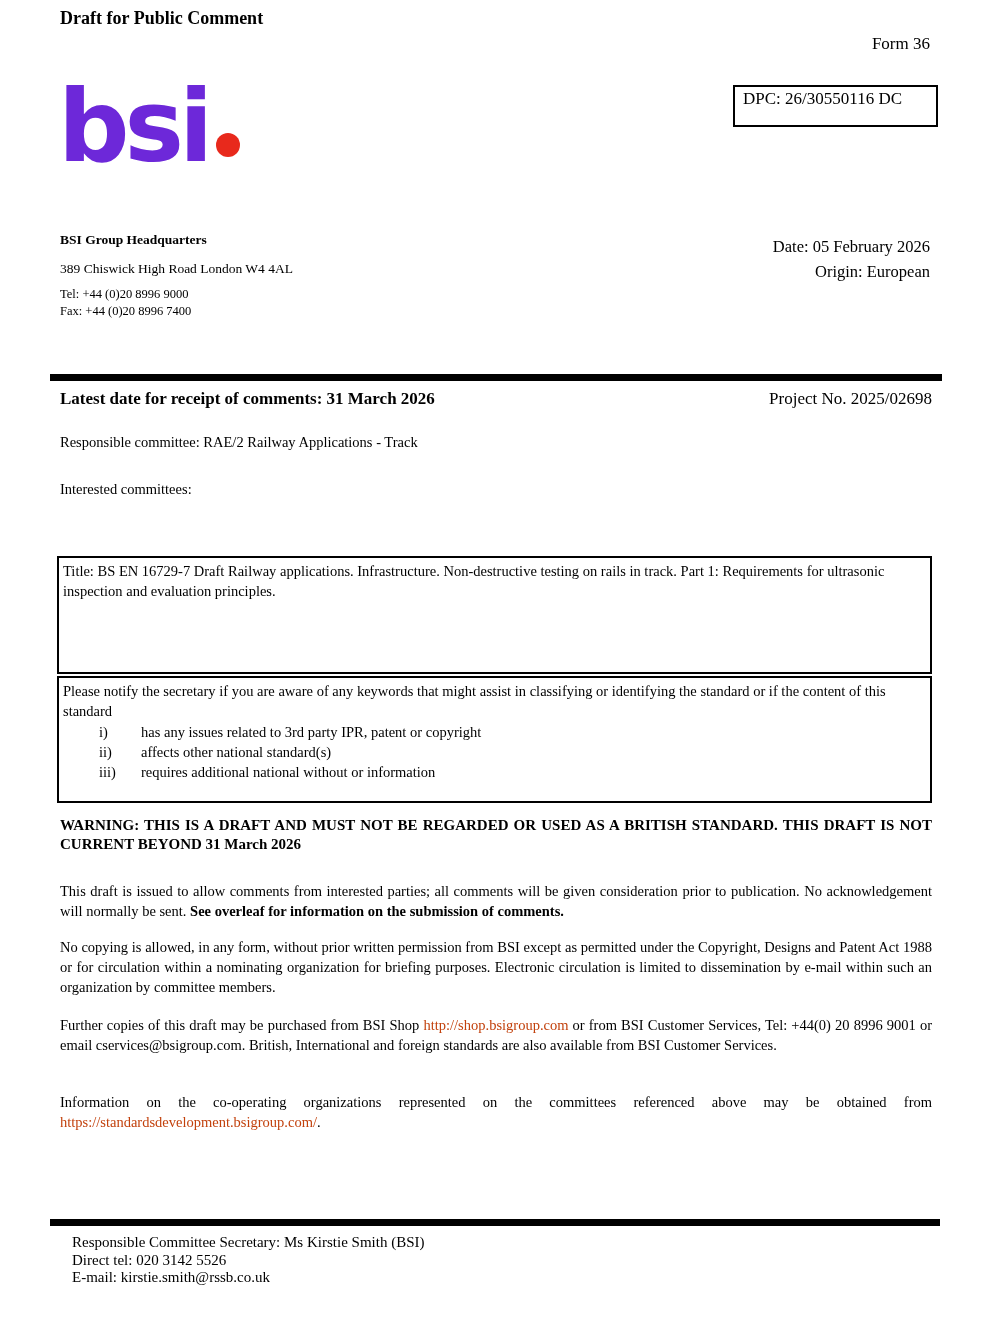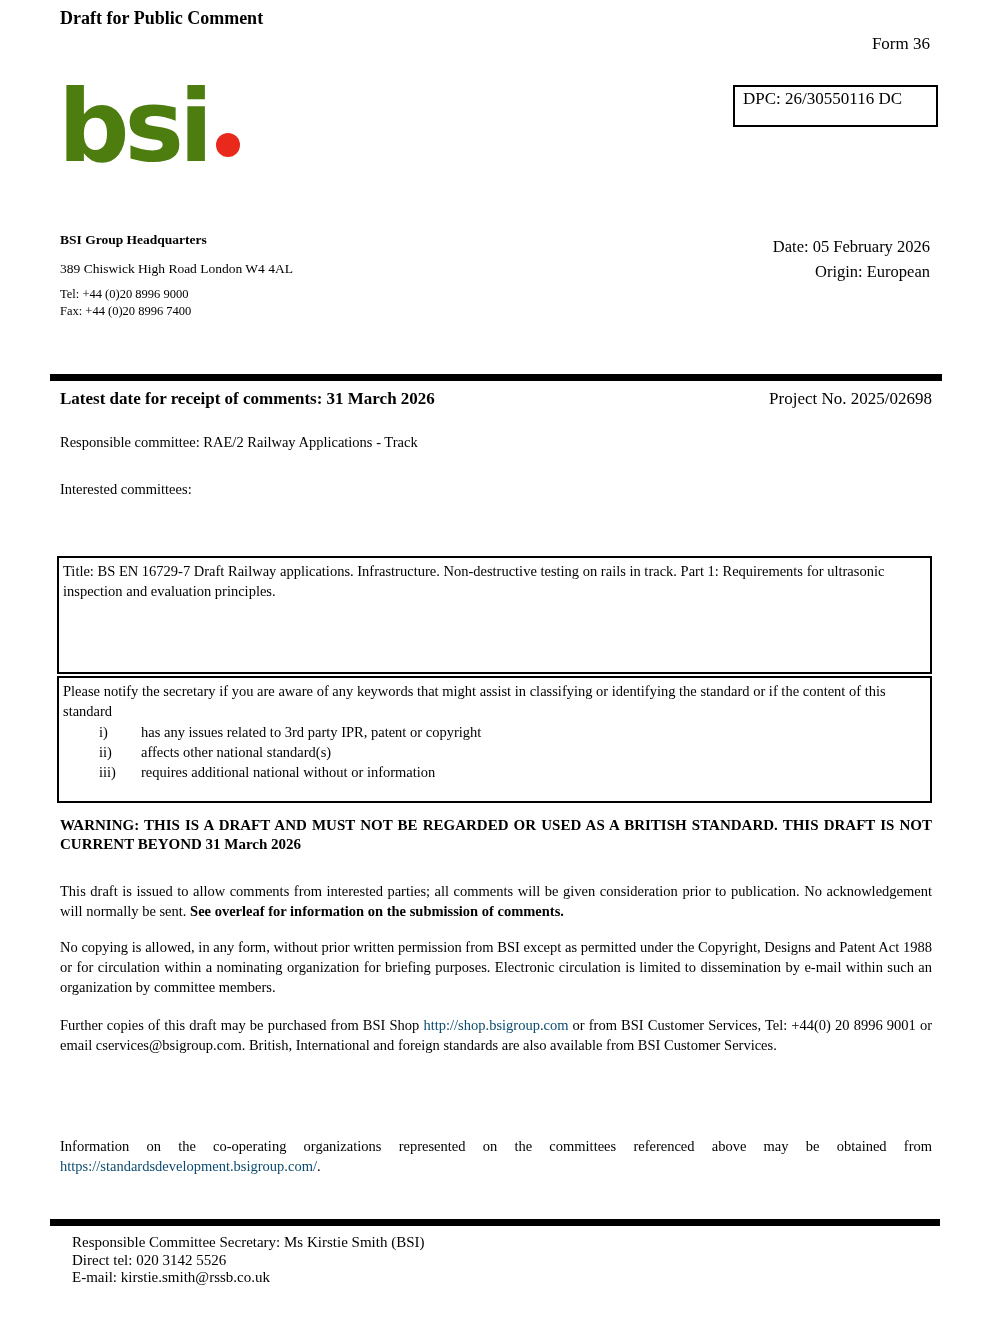--- a/index.html
+++ b/index.html
@@ -23,21 +23,21 @@
     padding:2px 4px 0 8px;
   }
 
   .logo{left:58px;top:72px;height:130px;}
   .logo-text{
     font-family:"DejaVu Sans", sans-serif;
     font-weight:bold;
     font-size:100px;
     letter-spacing:-5px;
     line-height:1.1;
-    color:#4d7c0f;
+    color:#6d28d9;
   }
   .logo-dot{
     display:inline-block;
     width:24px;height:24px;border-radius:50%;
     background:#e8291c;
     margin-left:8px;margin-bottom:4px;
   }
 
   .contact{left:60px;top:232px;width:340px;}
   .contact-name{font-size:13.5px;font-weight:bold;margin-bottom:13px;}
@@ -66,23 +66,23 @@
   .kw-box{top:676px;height:117px;}
   .kw-list{margin-top:1px;}
   .kw-item{display:flex;}
   .kw-num{width:42px;margin-left:36px;}
 
   .para{left:60px;width:872px;font-size:14.5px;line-height:20px;text-align:justify;}
   .warning{top:816px;font-weight:bold;font-size:15px;line-height:19px;}
   .p1{top:881px;}
   .p2{top:937px;}
   .p3{top:1015px;}
-  .p4{top:1092px;margin-top:44px;}
+  .p4{top:1092px;}
   .bold{font-weight:bold;}
-  a.doc-link{color:#0c4a6e;text-decoration:none;cursor:pointer;}
+  a.doc-link{color:#c2410c;text-decoration:none;cursor:pointer;}
 
   .footer{left:72px;top:1234px;font-size:15px;line-height:17.5px;}
 </style>
 </head>
 <body>
 
 <div class="page">
 
   <div class="abs draft-header">Draft for Public Comment</div>
 

